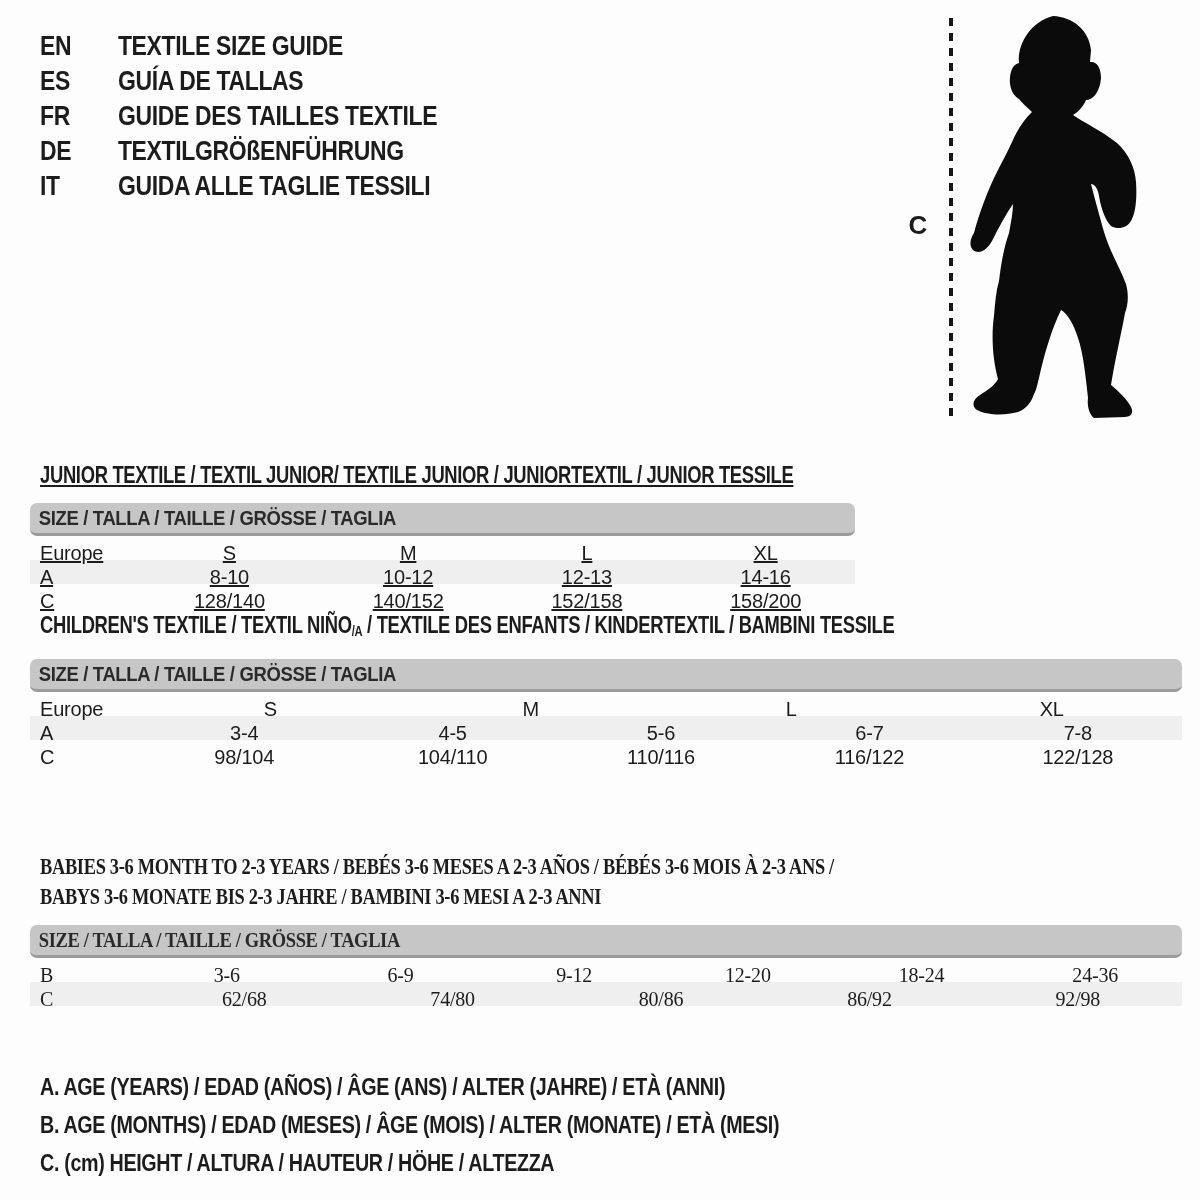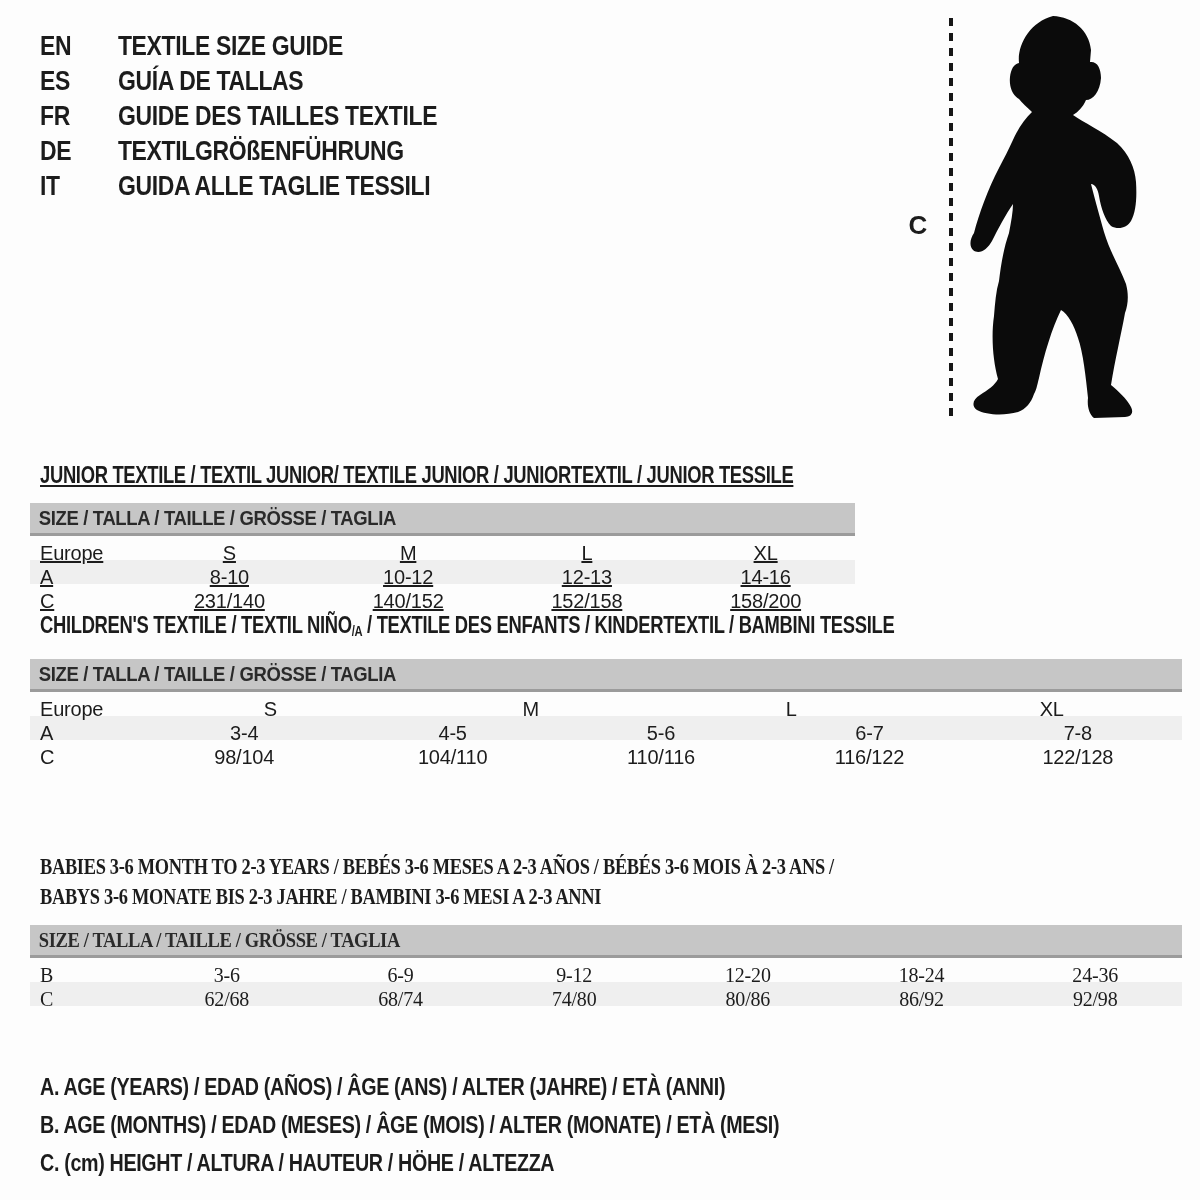--- a/index.html
+++ b/index.html
@@ -50,20 +50,21 @@
     margin:0 0 13px 10px;
     font-size:23px;font-weight:bold;line-height:30px;letter-spacing:-0.4px;
     transform:scaleX(.80);transform-origin:left top;
     white-space:nowrap;
   }
   .seg-small{font-size:14px;vertical-align:-3px;}
 
   .size-header{
     height:30px;background:var(--header-bar-bg);
     border-bottom:3px solid var(--header-bar-border);
+    border-radius:7px;
   }
   .size-header-label{
     display:inline-block;padding-left:10px;line-height:30px;
     font-size:21px;font-weight:bold;color:#2a2a2a;letter-spacing:-0.4px;
     transform:scaleX(.88);transform-origin:left center;white-space:nowrap;
   }
 
   .trow{display:flex;height:24px;line-height:35px;font-size:20px;letter-spacing:-0.2px;}
   .trow.shaded{background:var(--row-shaded-bg);}
   .tlabel{width:100px;padding-left:10px;flex:none;}
@@ -169,21 +170,21 @@
         </div>
         <div class="trow shaded">
           <div class="tlabel">A</div>
           <div class="tcell">8-10</div>
           <div class="tcell">10-12</div>
           <div class="tcell">12-13</div>
           <div class="tcell">14-16</div>
         </div>
         <div class="trow">
           <div class="tlabel">C</div>
-          <div class="tcell">231/140</div>
+          <div class="tcell">128/140</div>
           <div class="tcell">140/152</div>
           <div class="tcell">152/158</div>
           <div class="tcell">158/200</div>
         </div>
       </div>
   </div>
 
   <div class="size-section sec-children">
     <div class="section-title"><span>CHILDREN'S TEXTILE / TEXTIL NIÑO</span><span class="seg-small">/A</span><span> / TEXTILE DES ENFANTS / KINDERTEXTIL / BAMBINI TESSILE</span></div>
     <div class="size-header">
@@ -227,21 +228,20 @@
           <div class="tcell">3-6</div>
           <div class="tcell">6-9</div>
           <div class="tcell">9-12</div>
           <div class="tcell">12-20</div>
           <div class="tcell">18-24</div>
           <div class="tcell">24-36</div>
         </div>
         <div class="trow shaded">
           <div class="tlabel">C</div>
           <div class="tcell">62/68</div>
-          <div class="tcell">68/74</div>
           <div class="tcell">74/80</div>
           <div class="tcell">80/86</div>
           <div class="tcell">86/92</div>
           <div class="tcell">92/98</div>
         </div>
       </div>
   </div>
 
   <div class="legend">
     <div class="legend-line">A. AGE (YEARS) / EDAD (AÑOS) / ÂGE (ANS) / ALTER (JAHRE) / ETÀ (ANNI)</div>

